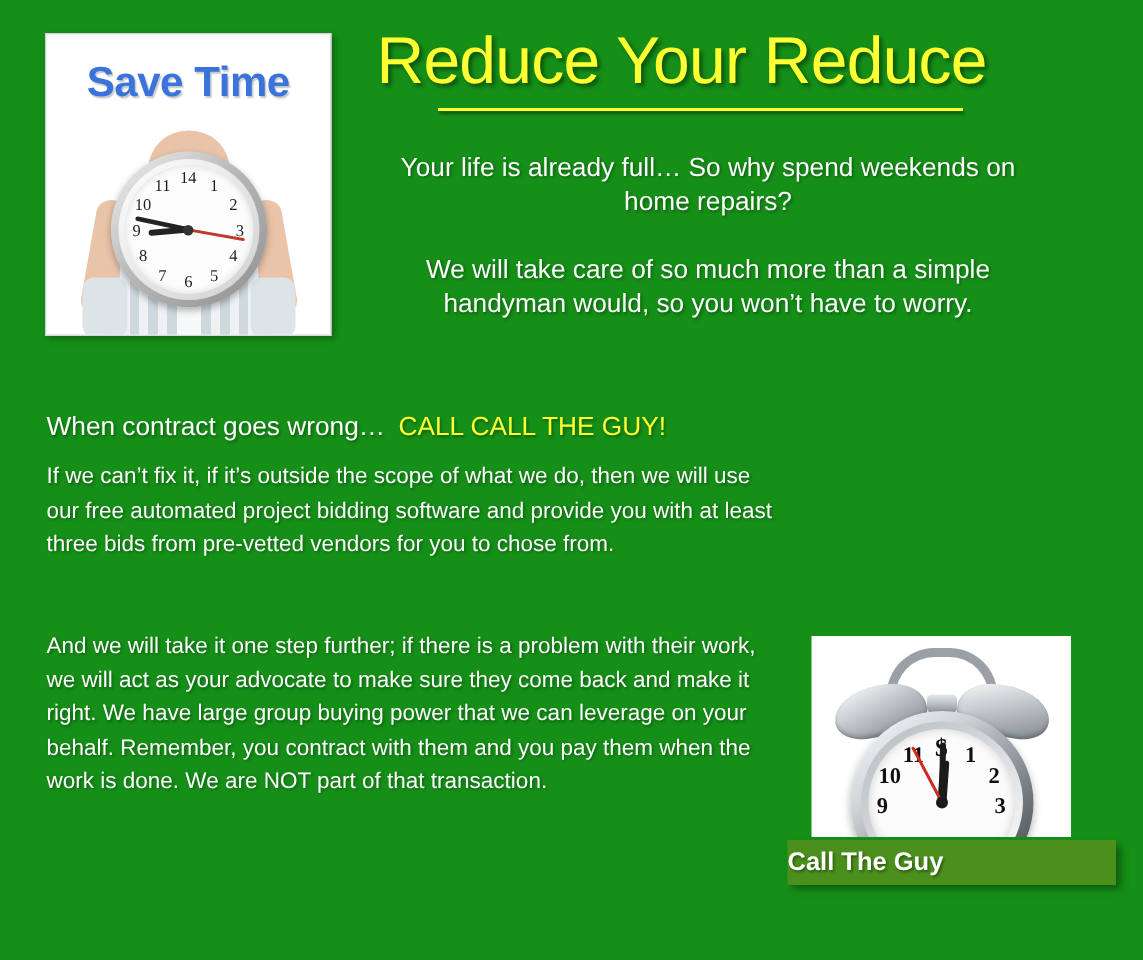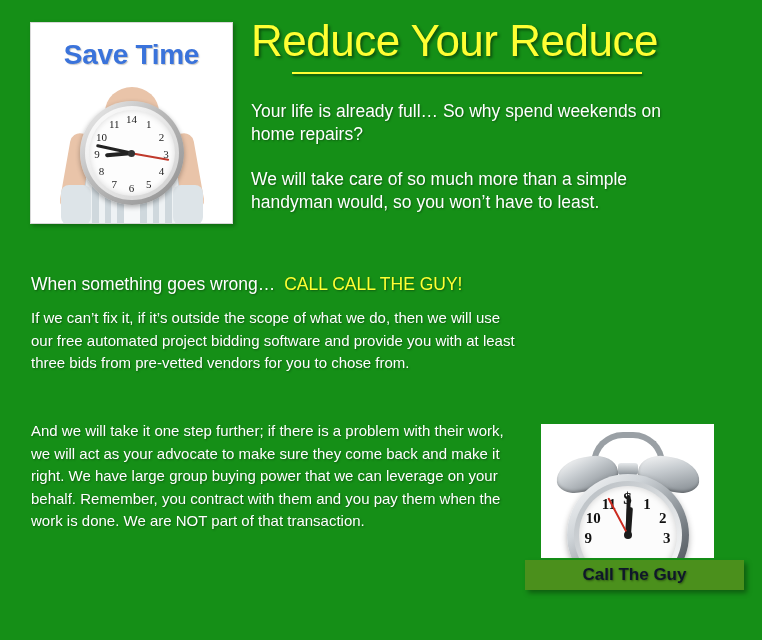--- a/index.html
+++ b/index.html
@@ -26,21 +26,20 @@
   .save-time-card {
     position: absolute;
     left: 30px;
     top: 22px;
     width: 189px;
     height: 200px;
     background: #ffffff;
     border: 1px solid #d8d8d8;
     box-shadow: 2px 2px 4px rgba(0,0,0,0.28);
     overflow: hidden;
-    padding-left: 12px;
   }
   .save-time-title {
     position: absolute;
     top: 16px;
     left: 0;
     width: 100%;
     text-align: center;
     font-size: 28px;
     font-weight: bold;
     color: #3a73db;
@@ -193,21 +192,21 @@
   .intro {
     position: absolute;
     left: 251px;
     top: 100px;
     width: 442px;
     color: #ffffff;
     font-size: 17.5px;
     line-height: 23px;
     text-shadow: 1px 1px 2px rgba(0,0,0,0.35);
   }
-  .intro p { margin: 0 0 22px 0; }
+  .intro p { margin: 0 0 22px 0; text-align: center; }
   .intro p:last-child { margin-bottom: 0; }
 
   
   .callout {
     position: absolute;
     left: 31px;
     top: 274px;
     font-size: 17.5px;
     color: #ffffff;
     text-shadow: 1px 1px 2px rgba(0,0,0,0.35);
@@ -353,22 +352,22 @@
     top: 560px;
     width: 219px;
     height: 30px;
     background: #4b901c;
     box-shadow: 3px 3px 5px rgba(0,0,0,0.35);
   }
   .caption-bar span {
     display: block;
     width: 100%;
     line-height: 30px;
-    text-align: center;
-    color: #0f172a;
+    text-align: left;
+    color: #ffffff;
     font-size: 17px;
     font-weight: bold;
     text-shadow: 1px 1px 2px rgba(0,0,0,0.4);
   }
 </style>
 </head>
 <body>
 
 <div class="slide">
 
@@ -406,25 +405,25 @@
         </div>
       </div>
     </div>
   </div>
 
   <div class="headline">Reduce Your Reduce</div>
   <div class="headline-rule"></div>
 
   <div class="intro">
     <p>Your life is already full… So why spend weekends on home repairs?</p>
-    <p>We will take care of so much more than a simple handyman would, so you won’t have to least.</p>
+    <p>We will take care of so much more than a simple handyman would, so you won’t have to worry.</p>
   </div>
 
   <div class="callout">
-    <span>When something goes wrong…</span><span class="accent">CALL CALL THE GUY!</span>
+    <span>When contract goes wrong…</span><span class="accent">CALL CALL THE GUY!</span>
   </div>
 
   <div class="body-copy block-a">If we can’t fix it, if it’s outside the scope of what we do, then we will use our free automated project bidding software and provide you with at least three bids from pre-vetted vendors for you to chose from.</div>
   <div class="body-copy block-b">And we will take it one step further; if there is a problem with their work, we will act as your advocate to make sure they come back and make it right.  We have large group buying power that we can leverage on your behalf. Remember, you contract with them and you pay them when the work is done.  We are NOT part of that transaction.</div>
 
   <div class="alarm-card">
     <div class="alarm">
       <div class="handle"></div>
       <div class="bell left"></div>
       <div class="bell right"></div>

